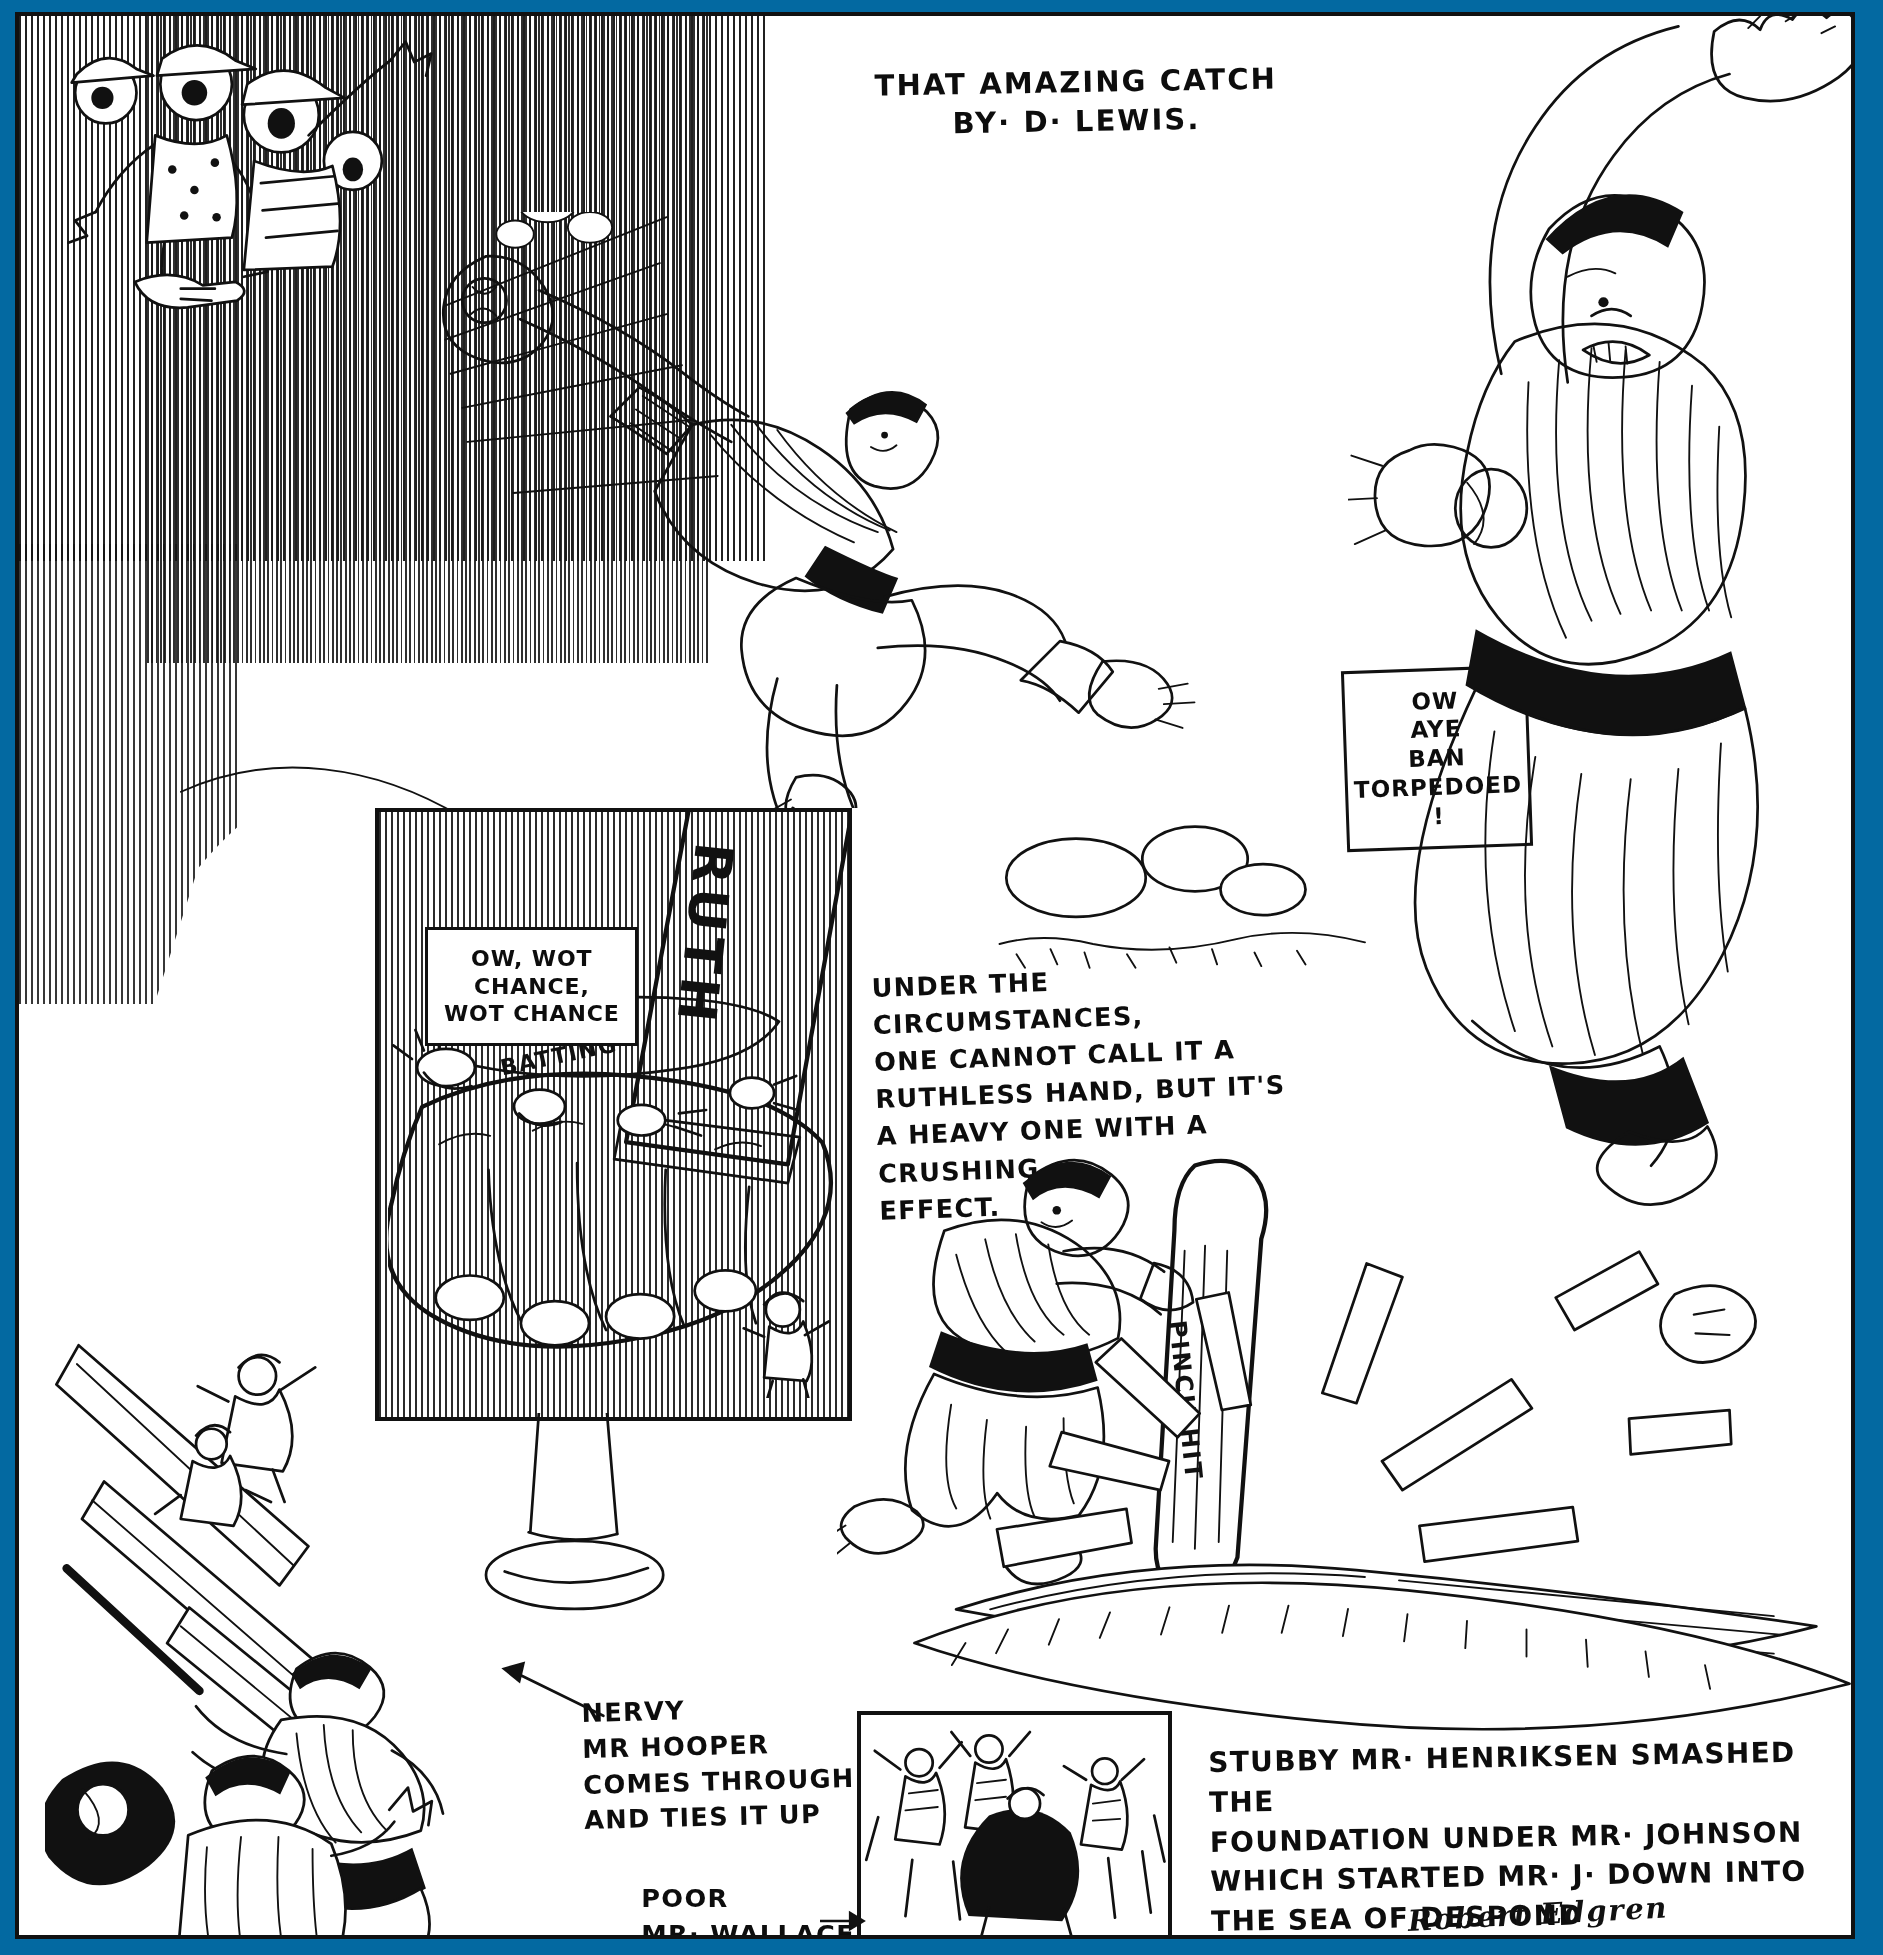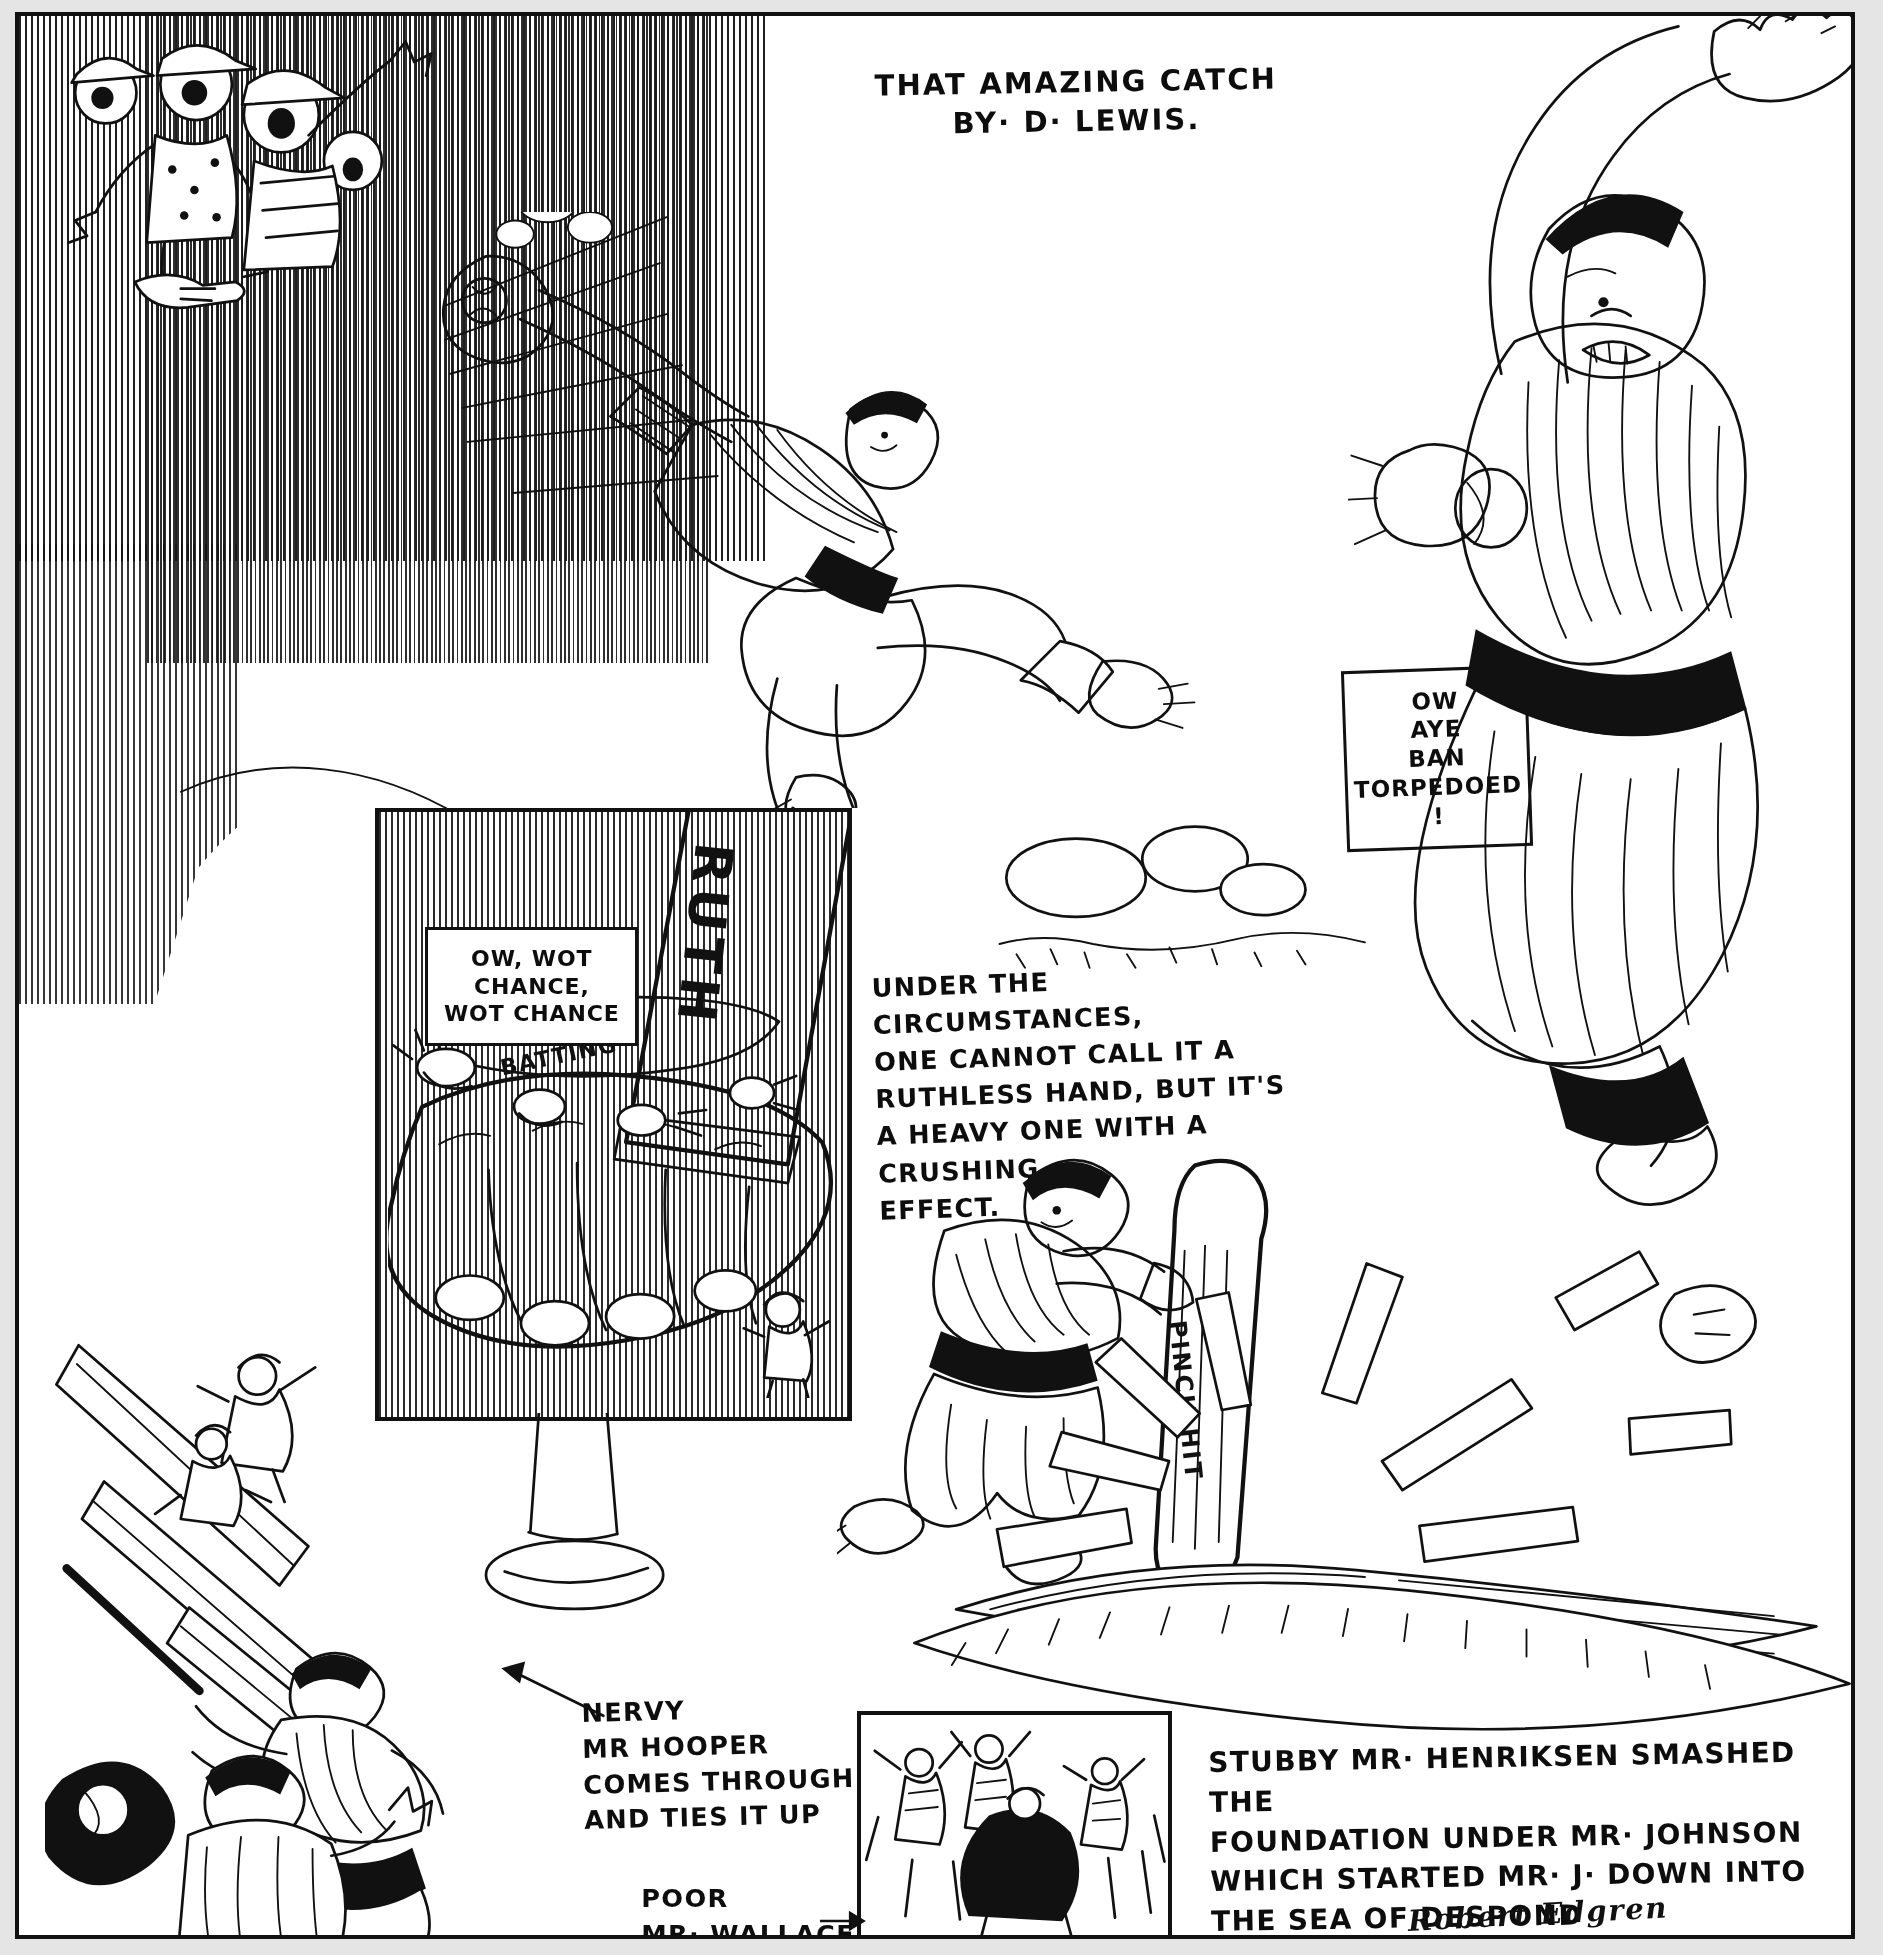--- a/index.html
+++ b/index.html
@@ -7,21 +7,21 @@
     padding: 0;
     background: #ffffff;
   }
   body {
     font-family: "Liberation Sans", sans-serif;
   }
   #page {
     position: relative;
     width: 1883px;
     height: 1956px;
-    background: #e5e5e5;
+    background: #0369a1;
     overflow: hidden;
   }
   
   #panel-border {
     position: absolute;
     left: 15.3px;
     top: 12px;
     width: 1840px;
     height: 1927px;
     border: 4.3px solid #111111;

